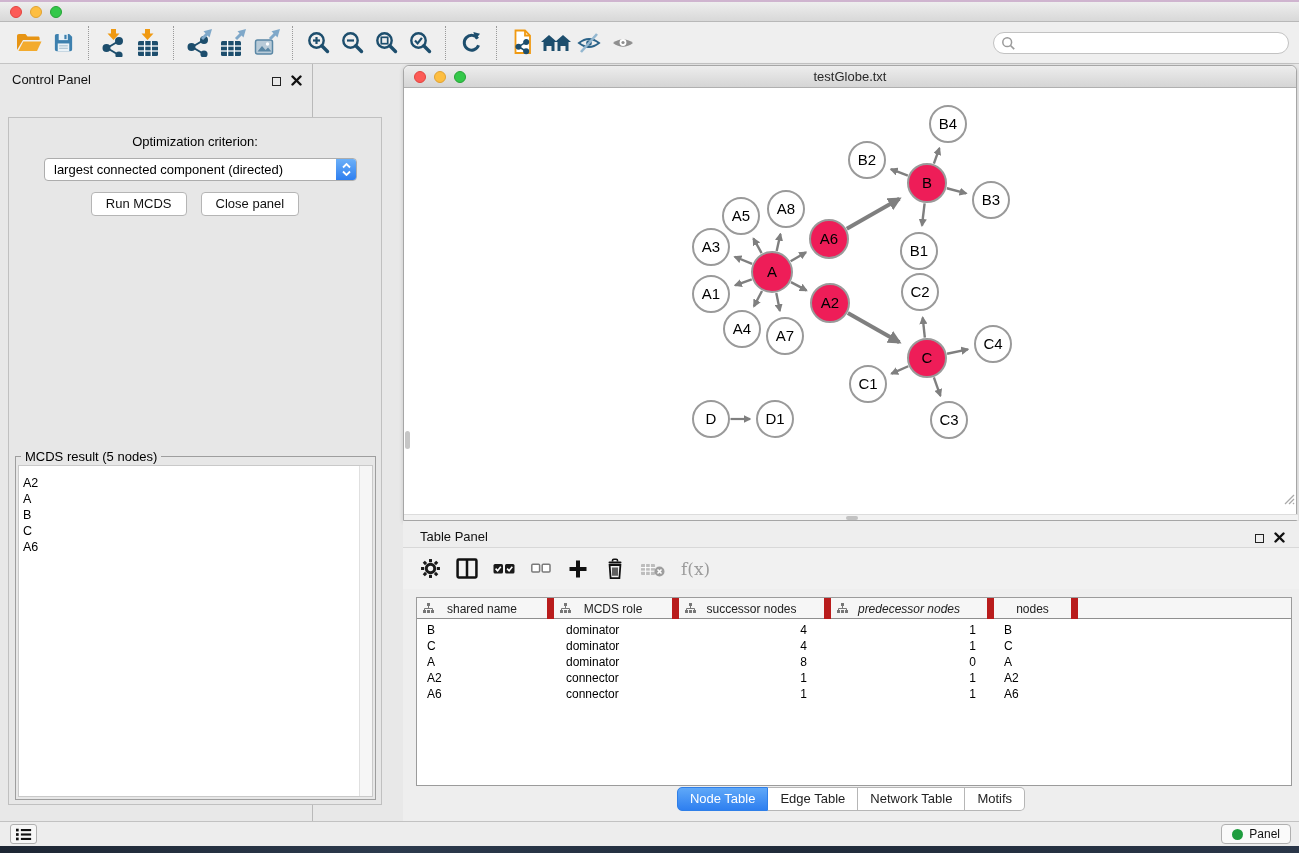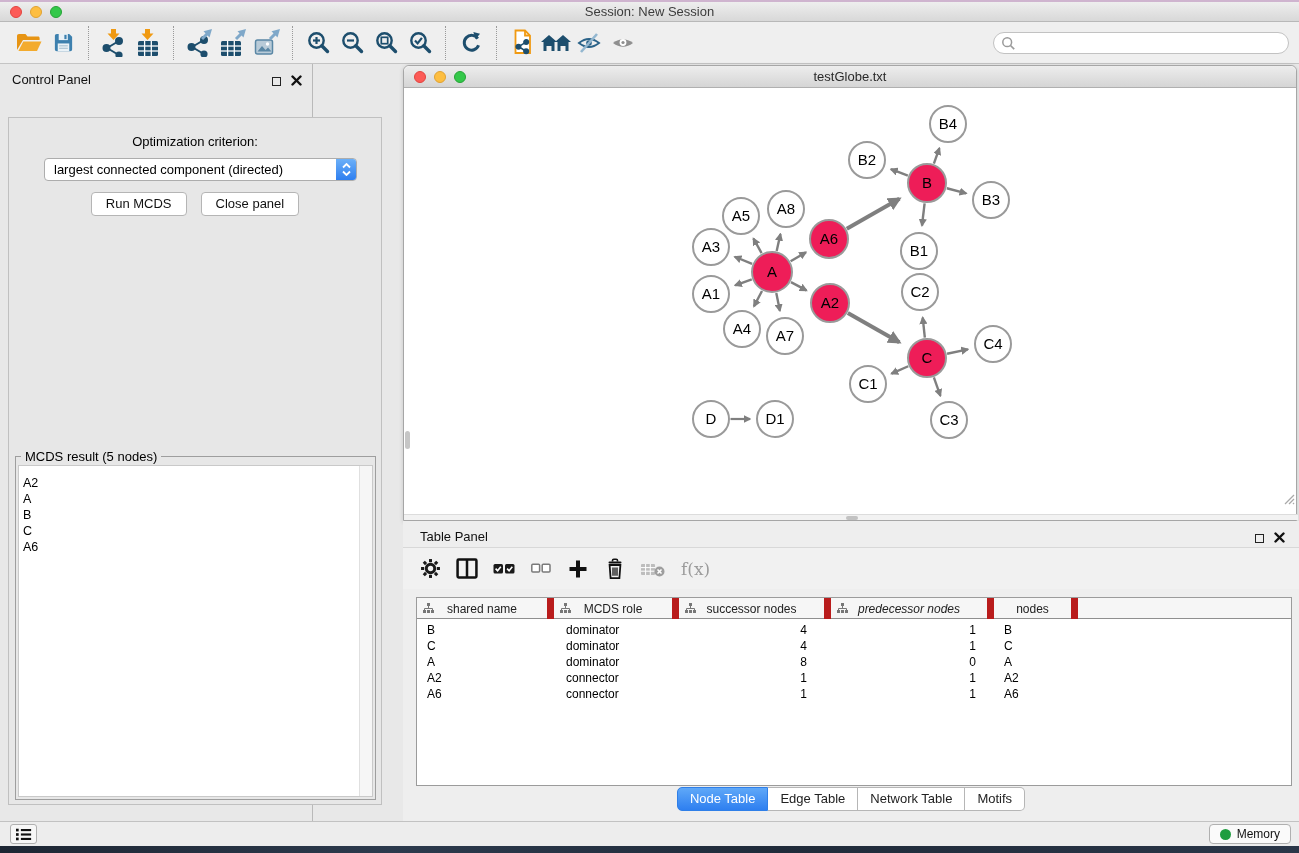--- a/index.html
+++ b/index.html
@@ -153,21 +153,20 @@
     background:linear-gradient(90deg,#1d2633,#2c3a4d 30%,#202b3a 60%,#2a3648); }
 </style>
 </head>
 <body>
 
 <div id="app">
 
   <div class="top-strip"></div>
 
   <div class="titlebar">
-    <div class="title">Session: New Session</div>
     <div class="lights">
       <span class="light red"></span>
       <span class="light yellow"></span>
       <span class="light green"></span>
     </div>
   </div>
 
   <div class="toolbar">
     <span class="tbtn">
       <svg width="28" height="24" viewBox="0 0 28 24">
@@ -736,17 +735,17 @@
           </g>
           <g stroke="#111" stroke-width="2.4">
             <line x1="5.5" y1="2" x2="17" y2="2"></line>
             <line x1="5.5" y1="7" x2="17" y2="7"></line>
             <line x1="5.5" y1="12" x2="17" y2="12"></line>
           </g>
         </svg>
     </span>
     <span class="memory-btn">
       <span class="memory-dot"></span>
-      <span>Memory</span>
+      <span>Panel</span>
     </span>
   </div>
   <div class="desktop-bottom"></div>
 </div>
 
 </body></html>

